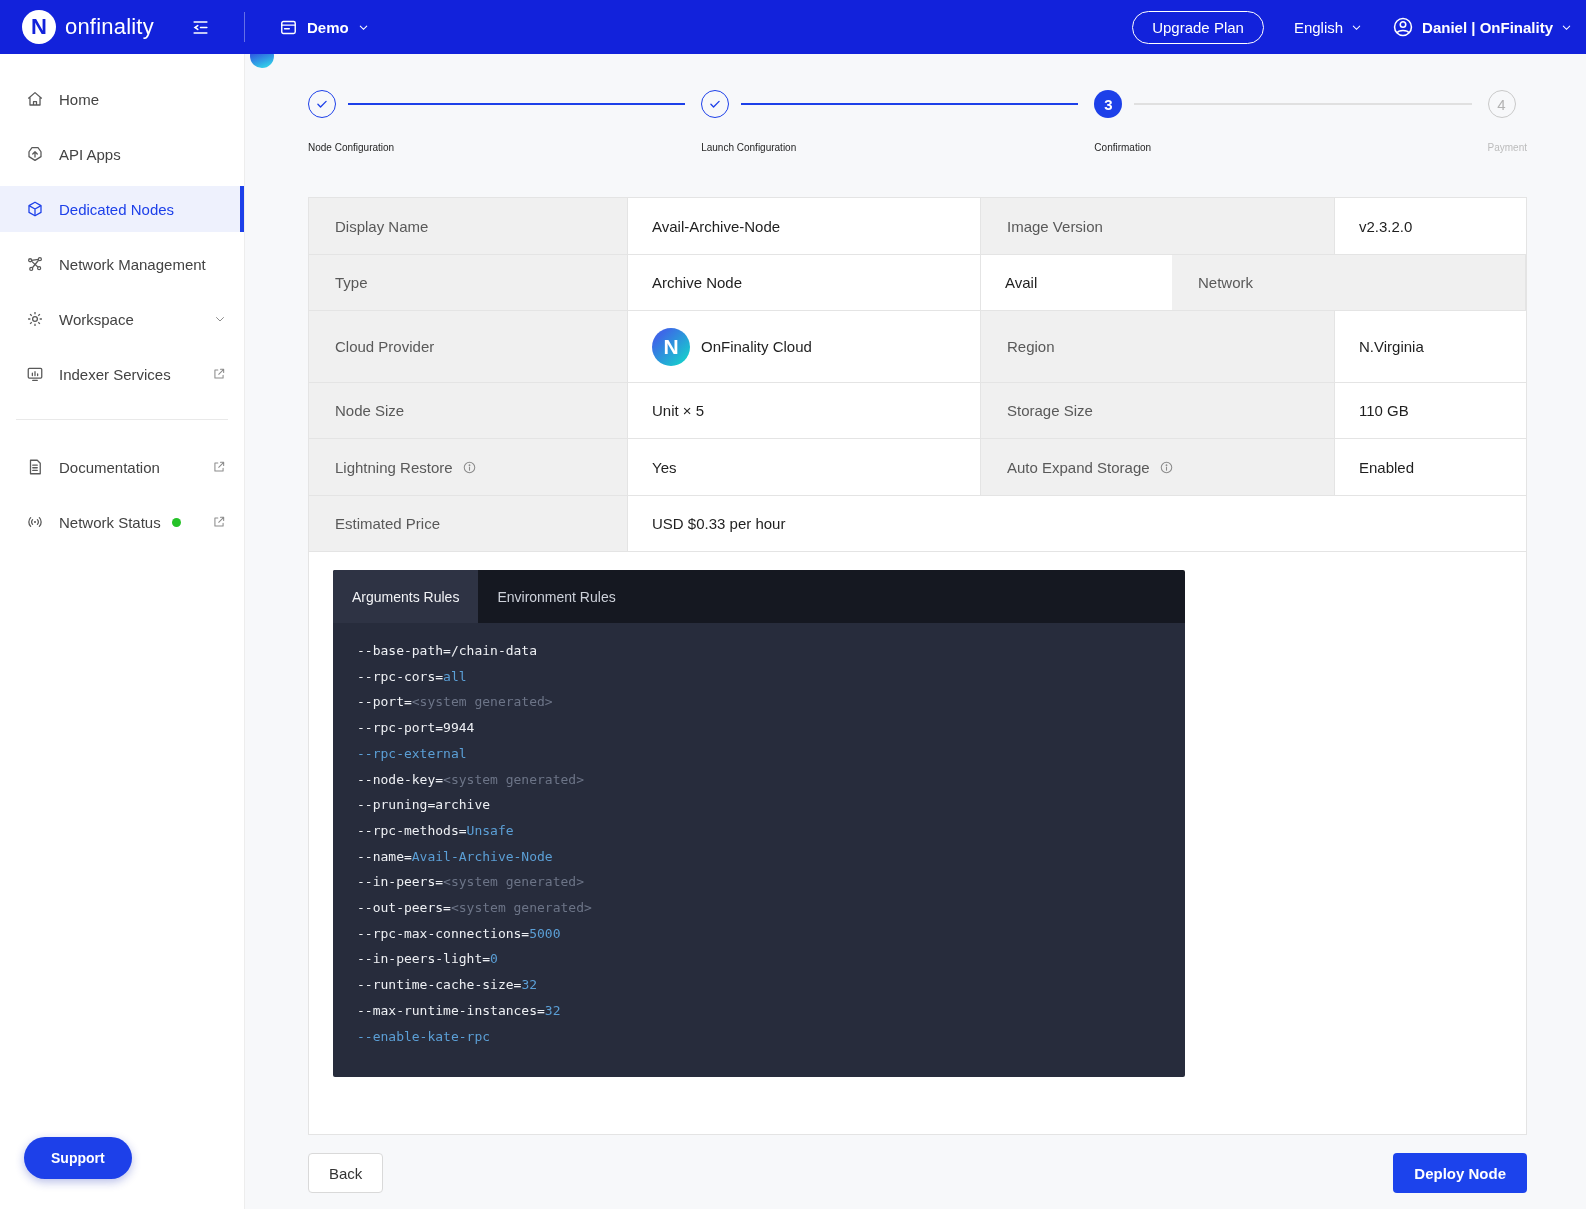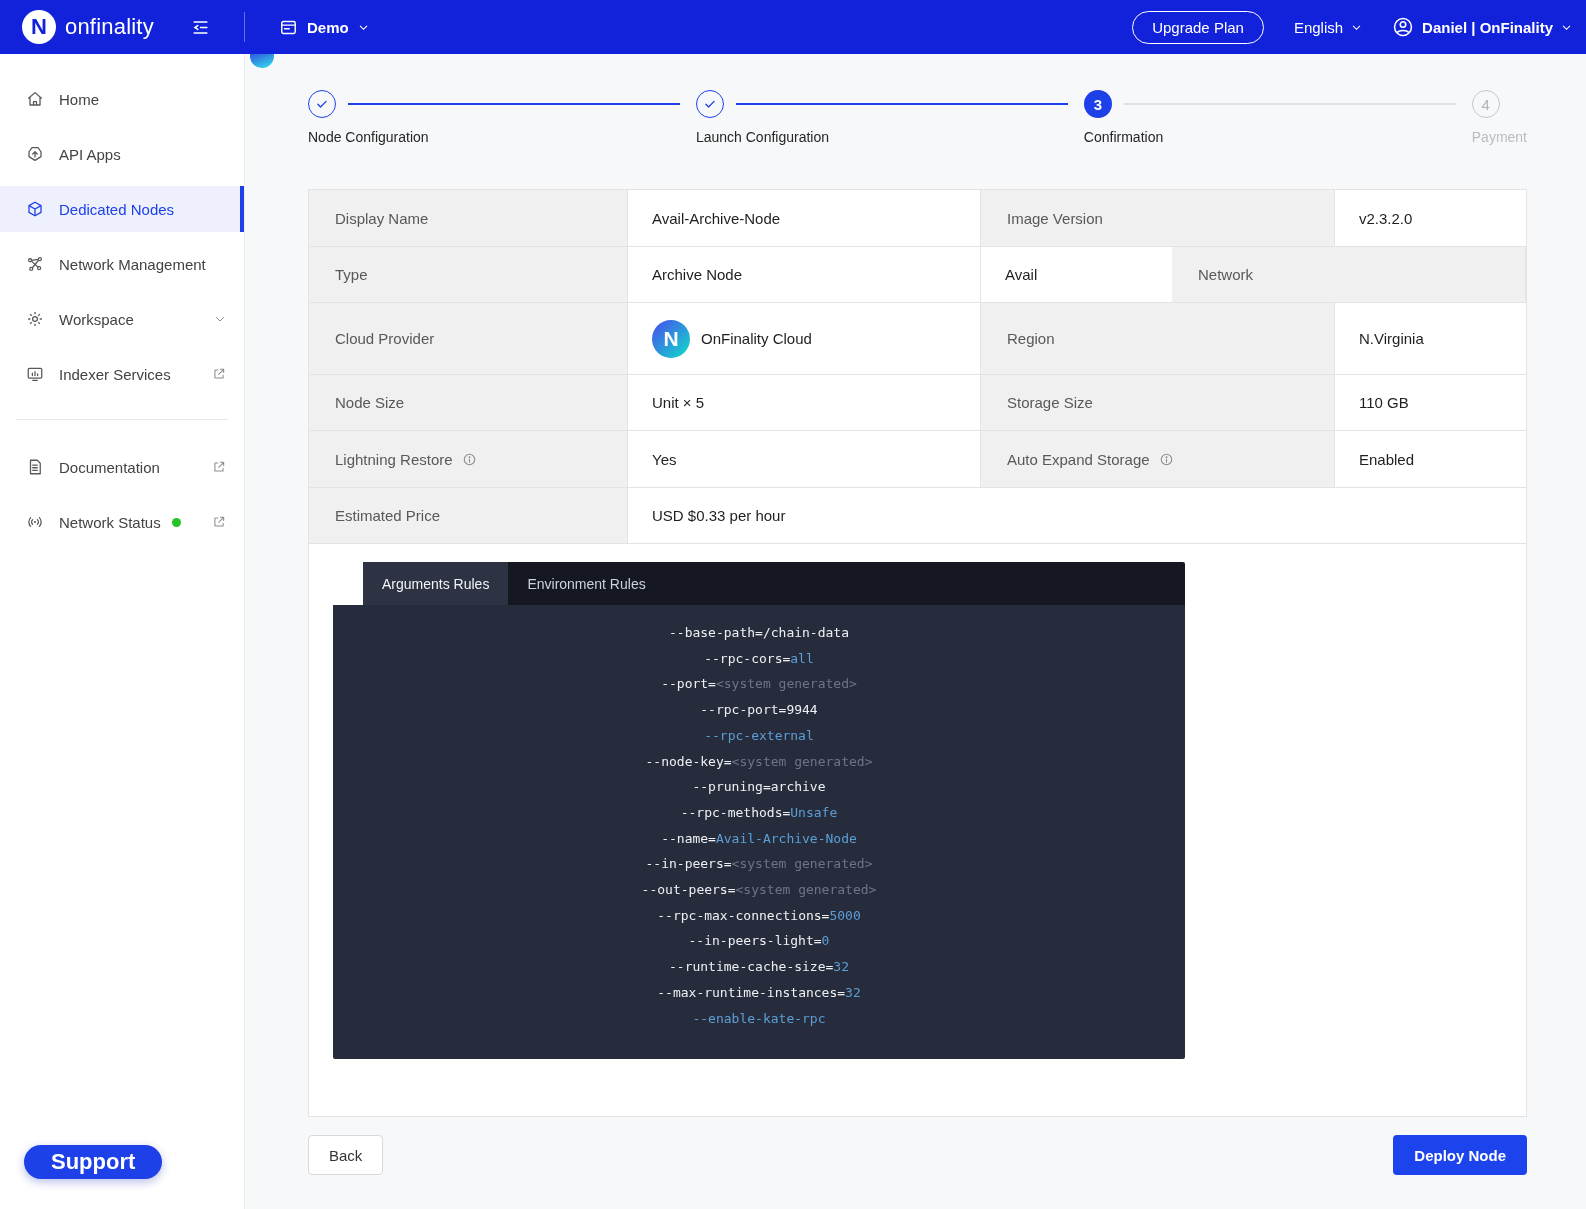--- a/index.html
+++ b/index.html
@@ -44,63 +44,63 @@
   
   .side-item{height:46px;display:flex;align-items:center;padding:0 18px 0 26px;gap:15px;font-size:15px;color:#434343;cursor:pointer;margin-bottom:9px;position:relative;}
   .side-item .sicon{color:#595959;flex-shrink:0;}
   .side-item .slabel{flex:1;}
   .side-item.active{background:var(--active-item-bg);color:var(--accent);}
   .side-item.active .sicon{color:var(--accent);}
   .side-item.active::after{content:"";position:absolute;right:0;top:0;width:4px;height:100%;background:var(--accent);}
   .trail{color:#8c8c8c;flex-shrink:0;}
   .side-divider{height:1px;background:#e9e9e9;margin:22px 16px 24px 16px;}
   .status-dot{width:9px;height:9px;border-radius:50%;background:var(--status-green);margin-left:-4px;flex-shrink:0;}
-  .support-btn{position:fixed;left:24px;bottom:30px;background:var(--accent);color:#fff;border:none;border-radius:24px;padding:4px 27px;font-size:22px;font-weight:bold;font-family:inherit;cursor:pointer;z-index:30;box-shadow:0 3px 10px rgba(20,40,180,.3);}
+  .support-btn{position:fixed;left:24px;bottom:30px;background:var(--accent);color:#fff;border:none;border-radius:24px;padding:13px 27px;font-size:14px;font-weight:bold;font-family:inherit;cursor:pointer;z-index:30;box-shadow:0 3px 10px rgba(20,40,180,.3);}
 
   
   .title-sliver{position:absolute;top:-10px;left:5px;width:24px;height:24px;border-radius:50%;background:linear-gradient(160deg,#2f55e0 30%,#31c8e8 85%);}
 
   
   .stepper{display:flex;width:1219px;margin-bottom:44px;}
   .step{flex:1;cursor:pointer;}
   .step:last-child{flex:0 0 auto;}
   .step-top{display:flex;align-items:center;height:28px;}
   .step-circle{width:28px;height:28px;border-radius:50%;flex-shrink:0;display:flex;align-items:center;justify-content:center;font-size:15px;}
   .step-circle.done{border:1.5px solid var(--accent);color:var(--accent);background:transparent;}
   .step-circle.active{background:var(--accent);color:#fff;font-weight:bold;}
   .step-circle.pending{border:1.5px solid #c9c9c9;color:#b3b3b3;}
   .step-line{flex:1;height:1.5px;margin:0 16px 0 12px;}
   .step-line.blue{background:var(--accent);}
   .step-line.gray{background:#e0e0e0;}
-  .step-label{margin-top:11px;font-size:14px;color:#262626;}
+  .step-label{margin-top:24px;font-size:10px;color:#262626;}
   .step.pending .step-label{color:#bcbcbc;}
 
   
   .stable{width:1219px;border:1px solid var(--table-border);background:#fff;}
   .trow{display:flex;border-bottom:1px solid var(--table-border);}
   .trow:last-child{border-bottom:none;}
   .tcell{display:flex;align-items:center;font-size:15px;}
   .lcell{background:var(--label-cell-bg);color:#595959;padding:0 20px 0 26px;gap:9px;border-right:1px solid var(--table-border);}
   .vcell{color:#1f1f1f;padding:0 24px;}
   .c1{width:319px;flex-shrink:0;}
   .c2{width:353px;flex-shrink:0;border-right:1px solid var(--table-border);}
   .c3{width:354px;flex-shrink:0;border-right:1px solid var(--table-border);}
   .c4{flex:1;}
-  .cspan{flex:1;text-align:center;}
+  .cspan{flex:1;}
   .r1{min-height:57px;} .r2{min-height:56px;} .r3{min-height:72px;}
   .r4{min-height:56px;} .r5{min-height:57px;} .r6{min-height:56px;}
   .r7 .lcell{align-items:flex-start;padding-top:21px;}
   .r7 .vcell{align-items:flex-start;padding:18px 24px 57px 24px;}
   .prov{display:flex;align-items:center;gap:11px;}
   .prov-logo{width:38px;height:38px;border-radius:50%;background:linear-gradient(135deg,#3d68e7 20%,#18c9ce 85%);color:#fff;display:flex;align-items:center;justify-content:center;font-weight:bold;font-size:21px;}
   .info-icon{color:#8c8c8c;display:flex;cursor:pointer;}
 
   
   .code-wrap{width:852px;border-radius:2px;overflow:hidden;}
-  .code-tabs{display:flex;background:var(--code-tabbar-bg);height:43px;margin-left:30px;}
+  .code-tabs{display:flex;background:var(--code-tabbar-bg);height:53px;}
   .code-tab{padding:0 19px;display:flex;align-items:center;font-size:14px;color:#cdd1da;cursor:pointer;}
   .code-tab.active{background:var(--code-active-tab-bg);color:#f2f3f6;}
   .code-body{background:var(--code-bg);padding:15px 24px 28px 24px;}
   .code-line{font-family:"DejaVu Sans Mono",monospace;font-size:13px;line-height:25.7px;white-space:pre;color:var(--code-text);}
   .tok-w{color:var(--code-text);}
   .tok-b{color:var(--code-blue);}
   .tok-g{color:var(--code-gray);}
 
   
   .foot{width:1219px;display:flex;justify-content:space-between;margin-top:18px;}

